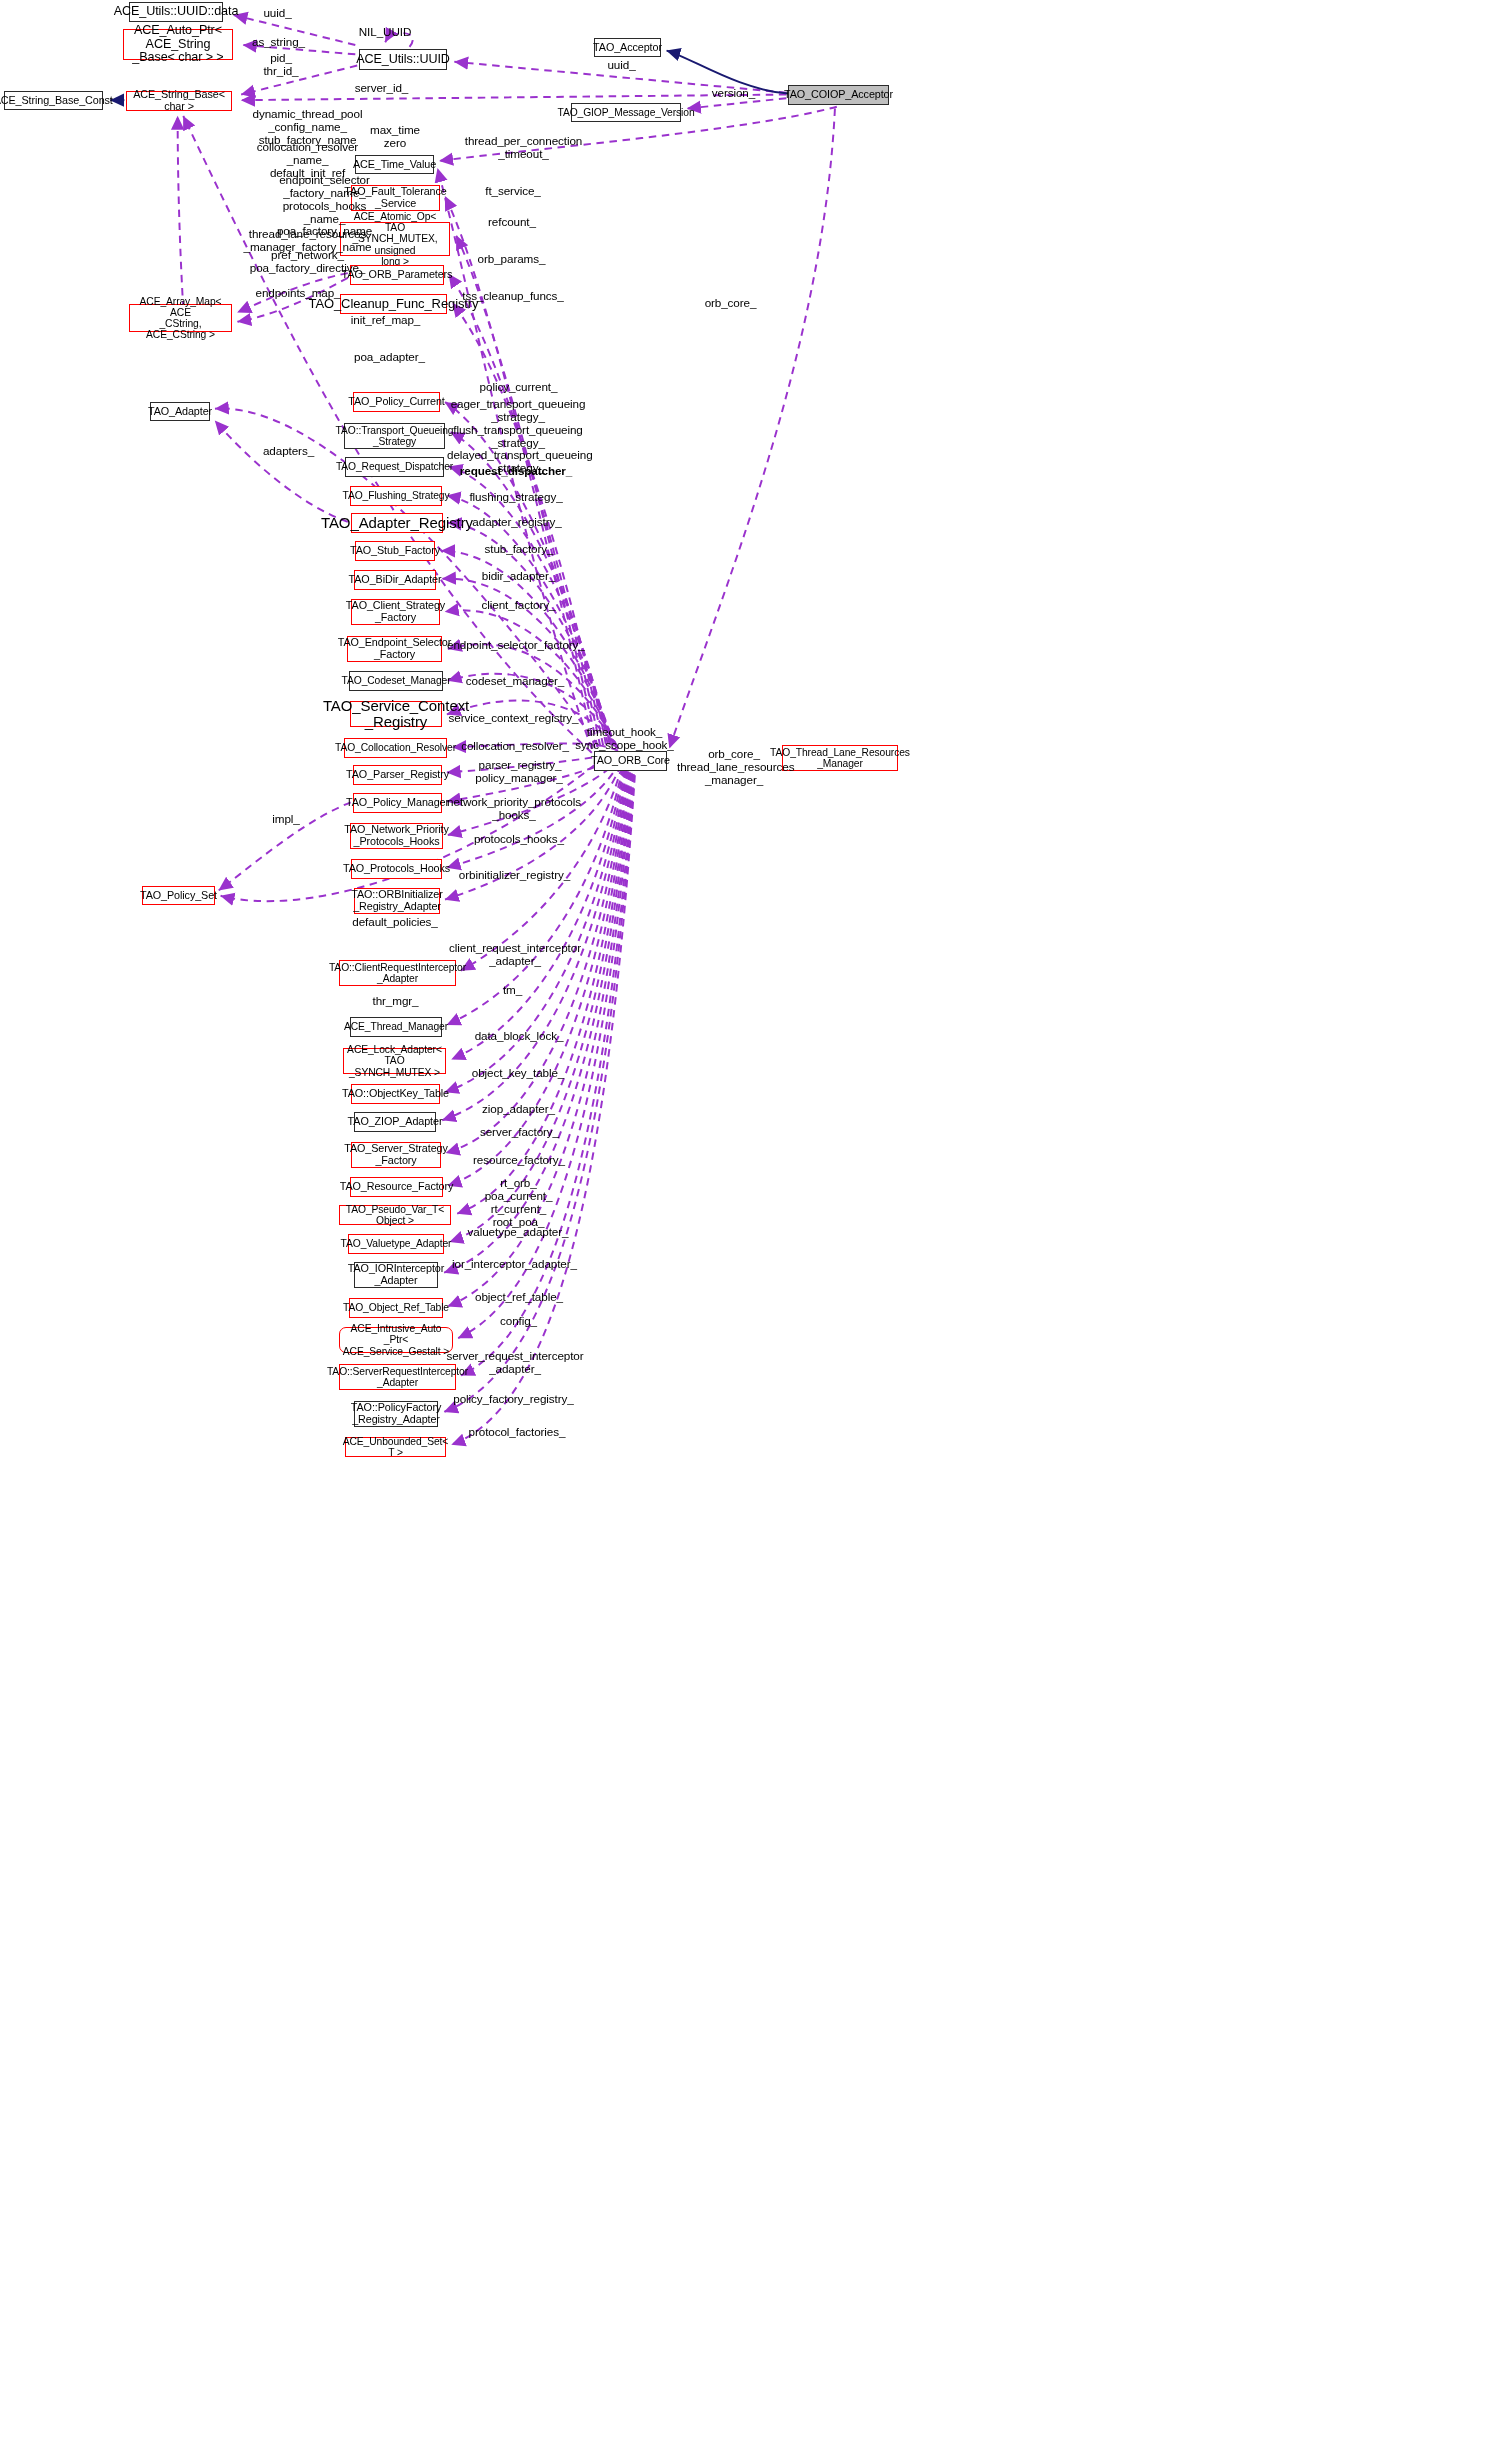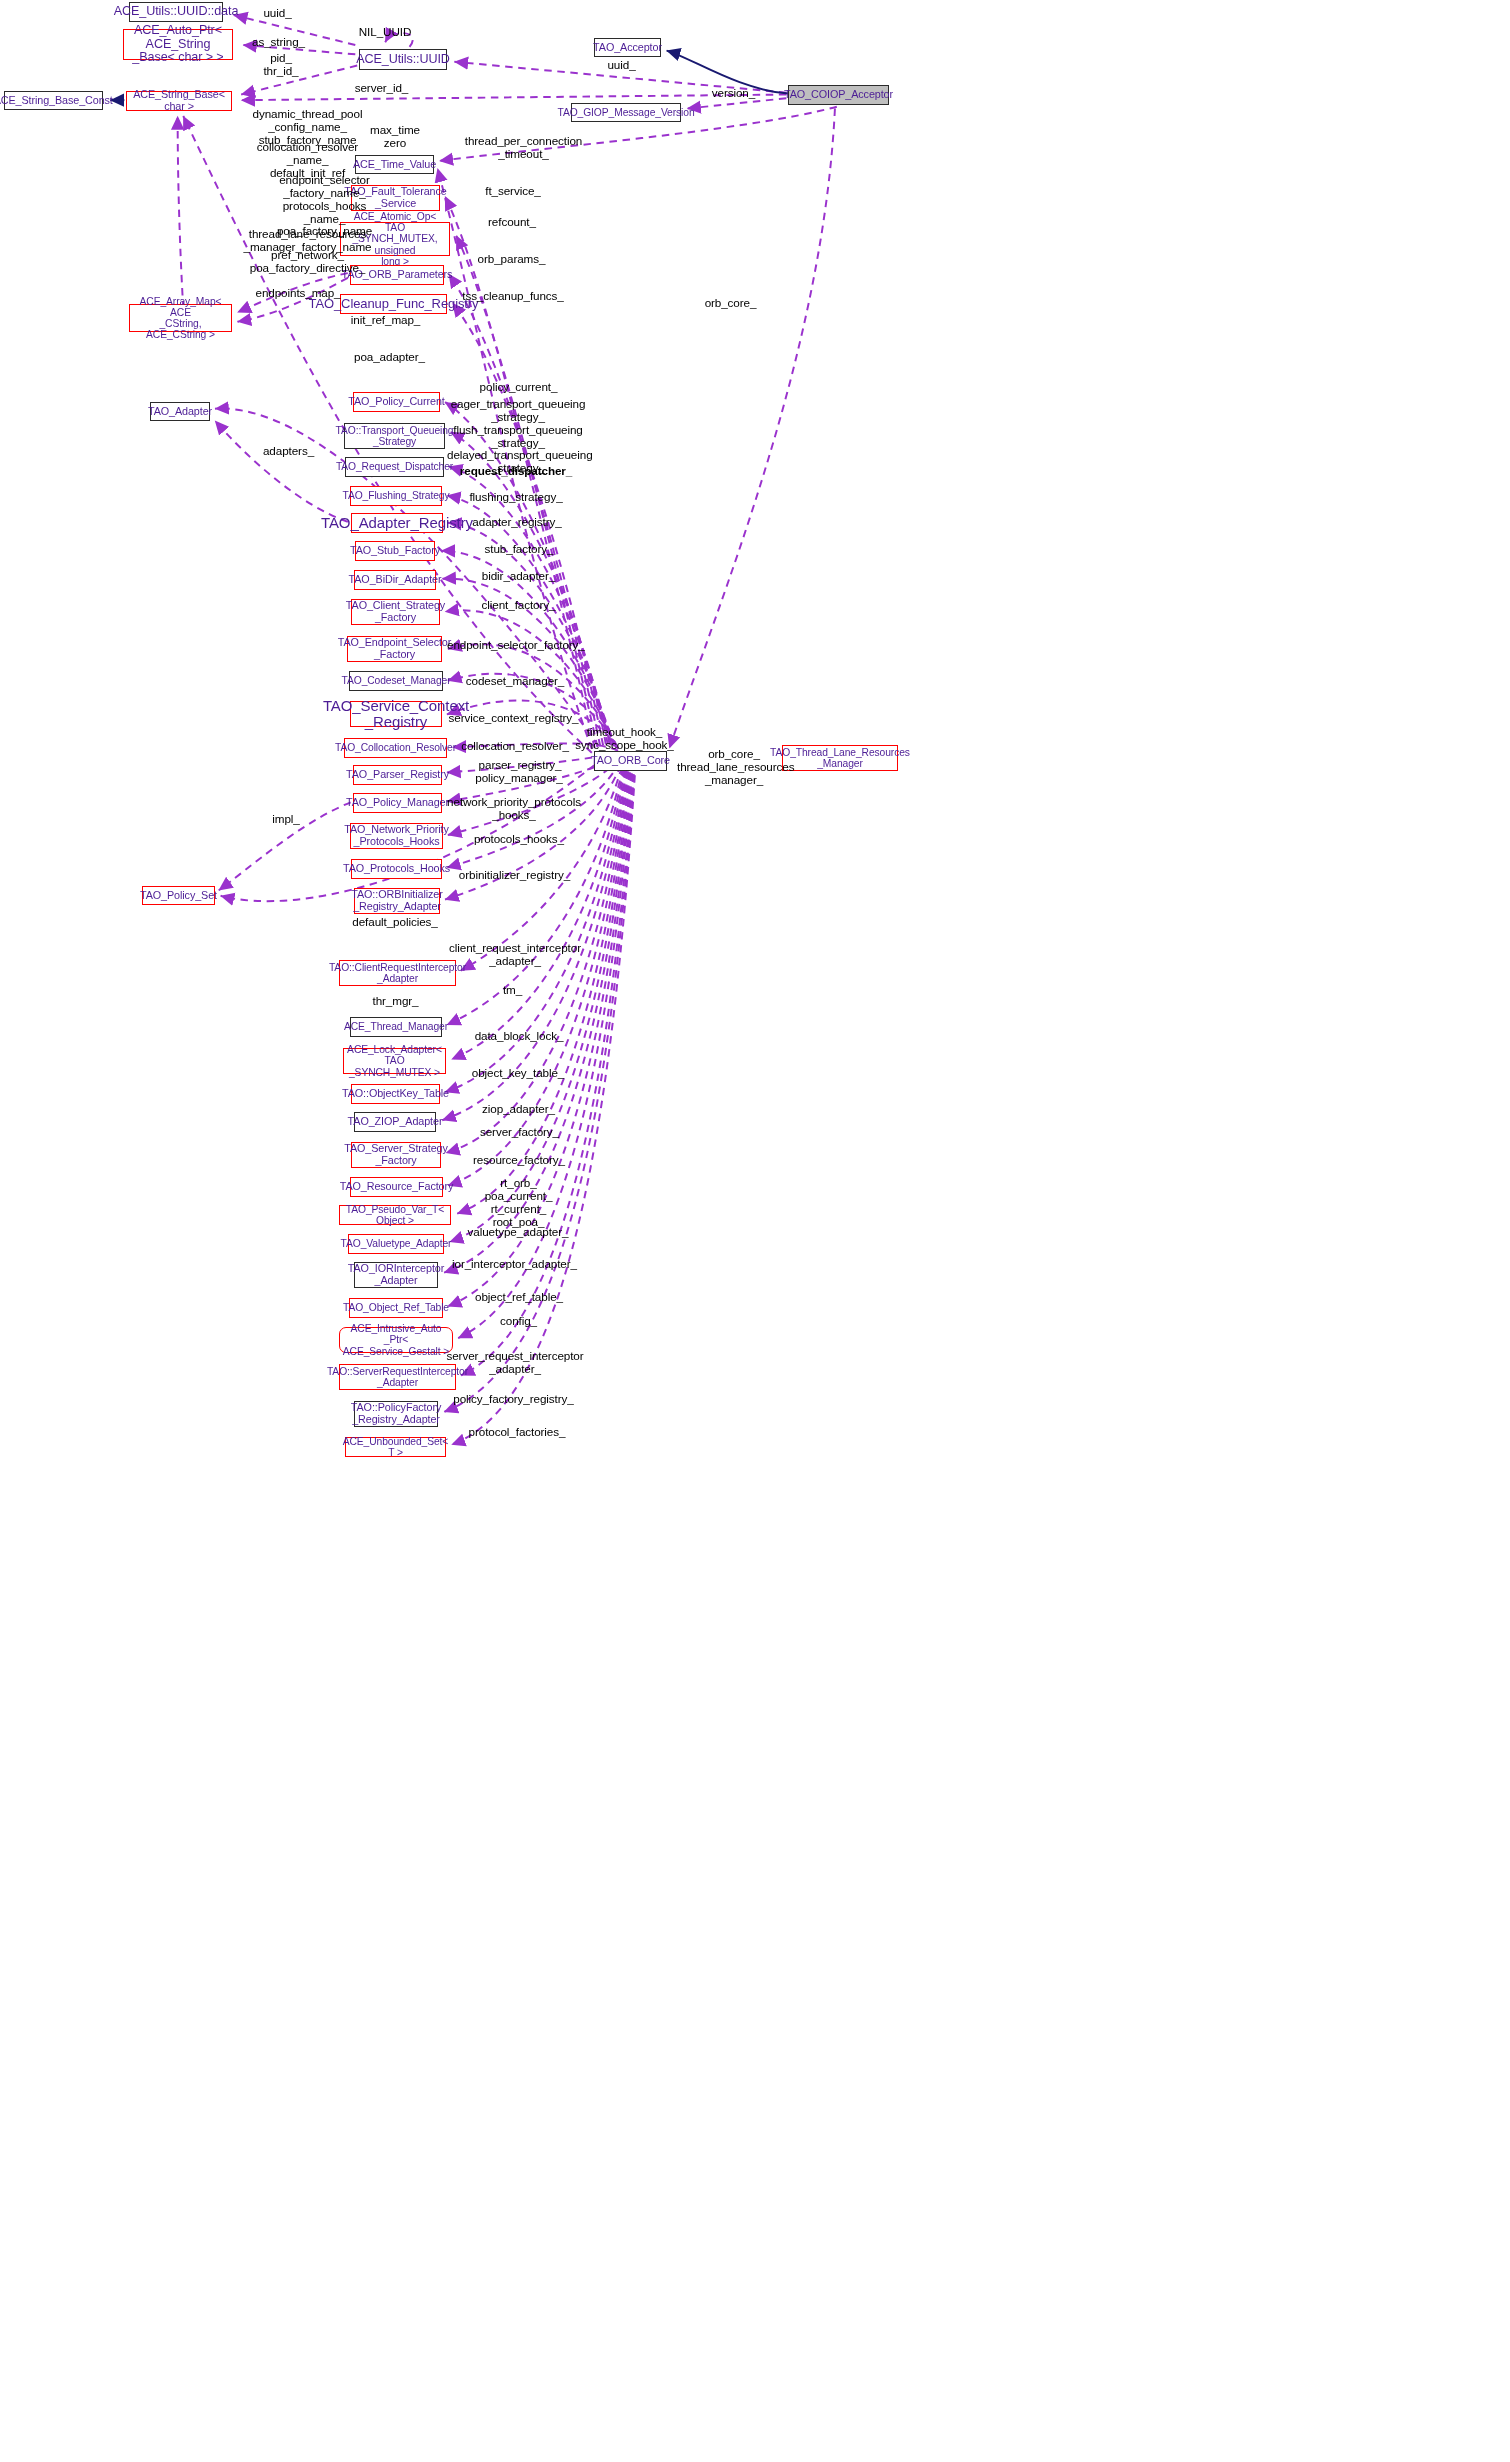--- a/index.html
+++ b/index.html
@@ -27,21 +27,21 @@
   }
   .node {
     position: absolute;
     box-sizing: border-box;
     display: flex;
     align-items: center;
     justify-content: center;
     text-align: center;
     font-size: 12.6px;
     line-height: 1.08;
-    color: #4c1d95;
+    color: #000000;
     background: #ffffff;
     border: 1.5px solid #ff0000;
     white-space: pre-line;
     padding: 0.9px 2.8px;
     z-index: 3;
     letter-spacing: -0.1px;
   }
   .node.plain {
     border: 1.5px solid #2b2b2b;
   }

